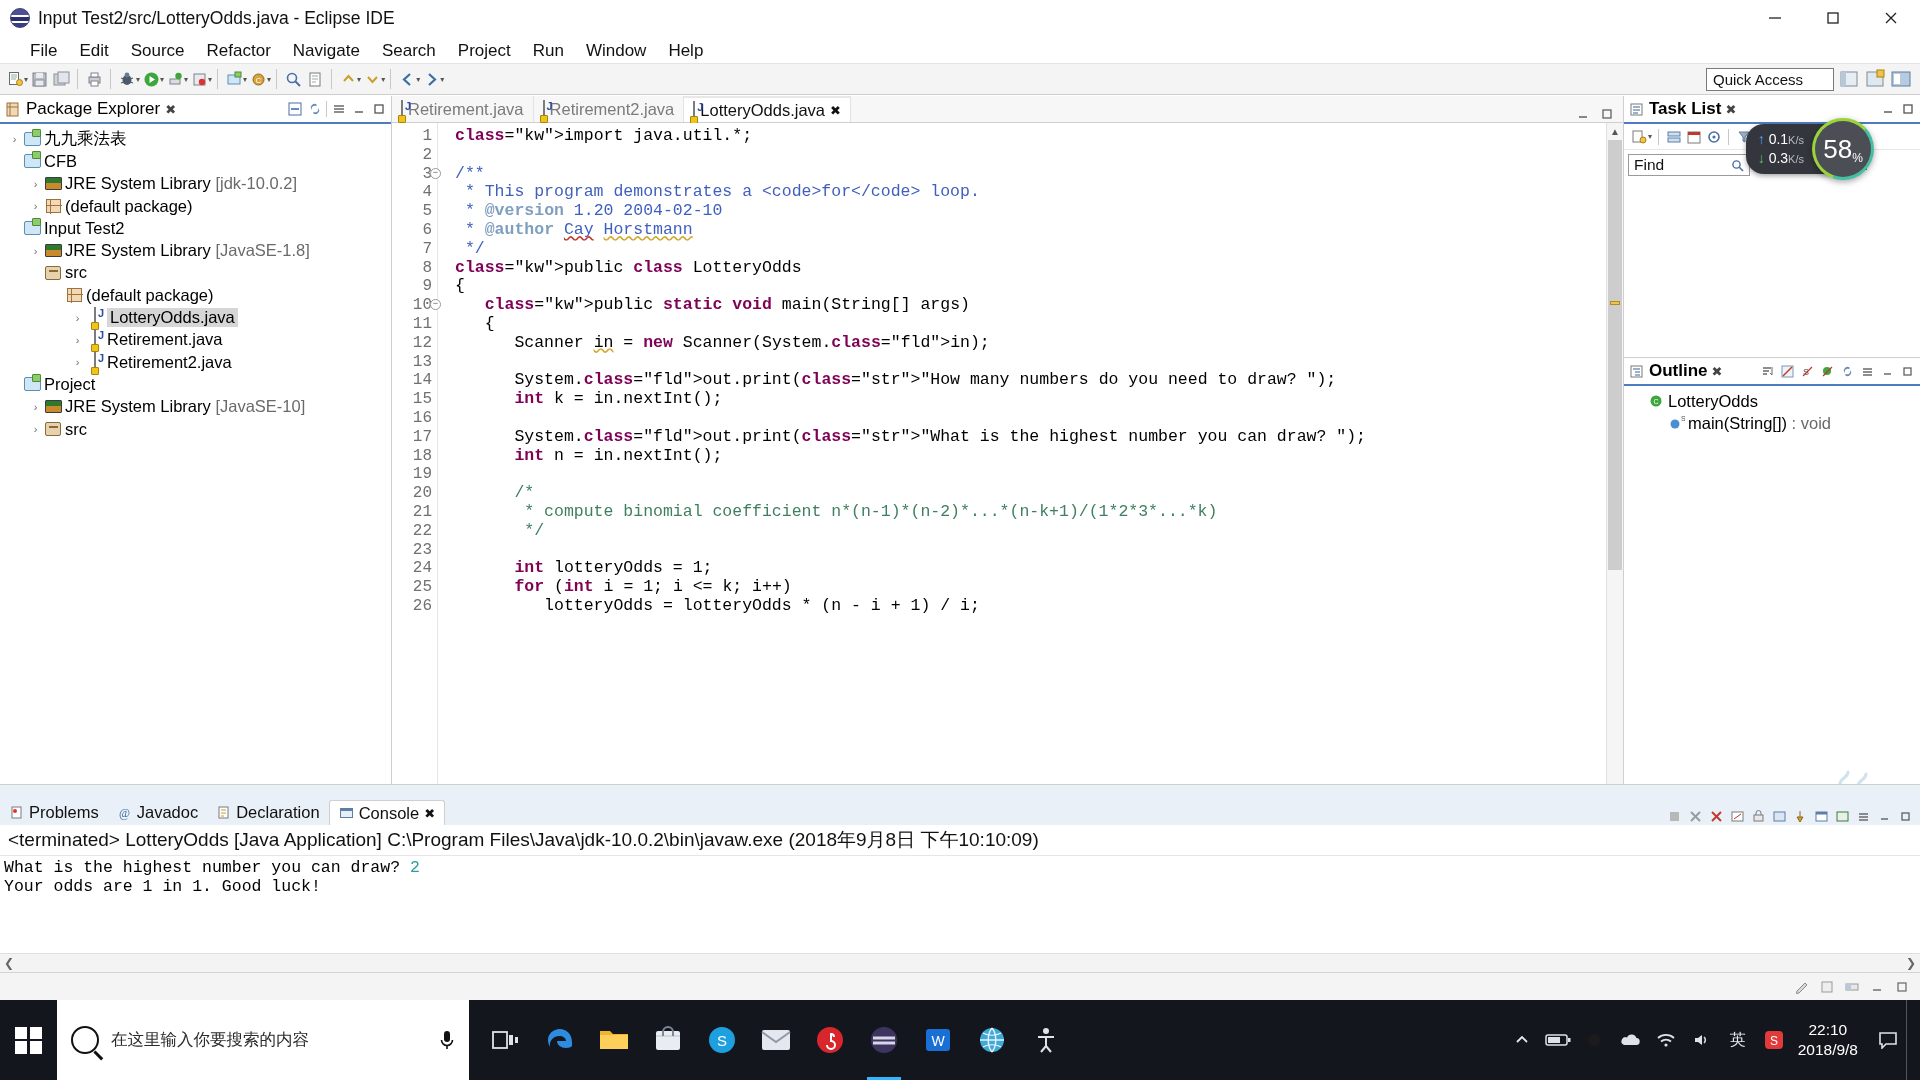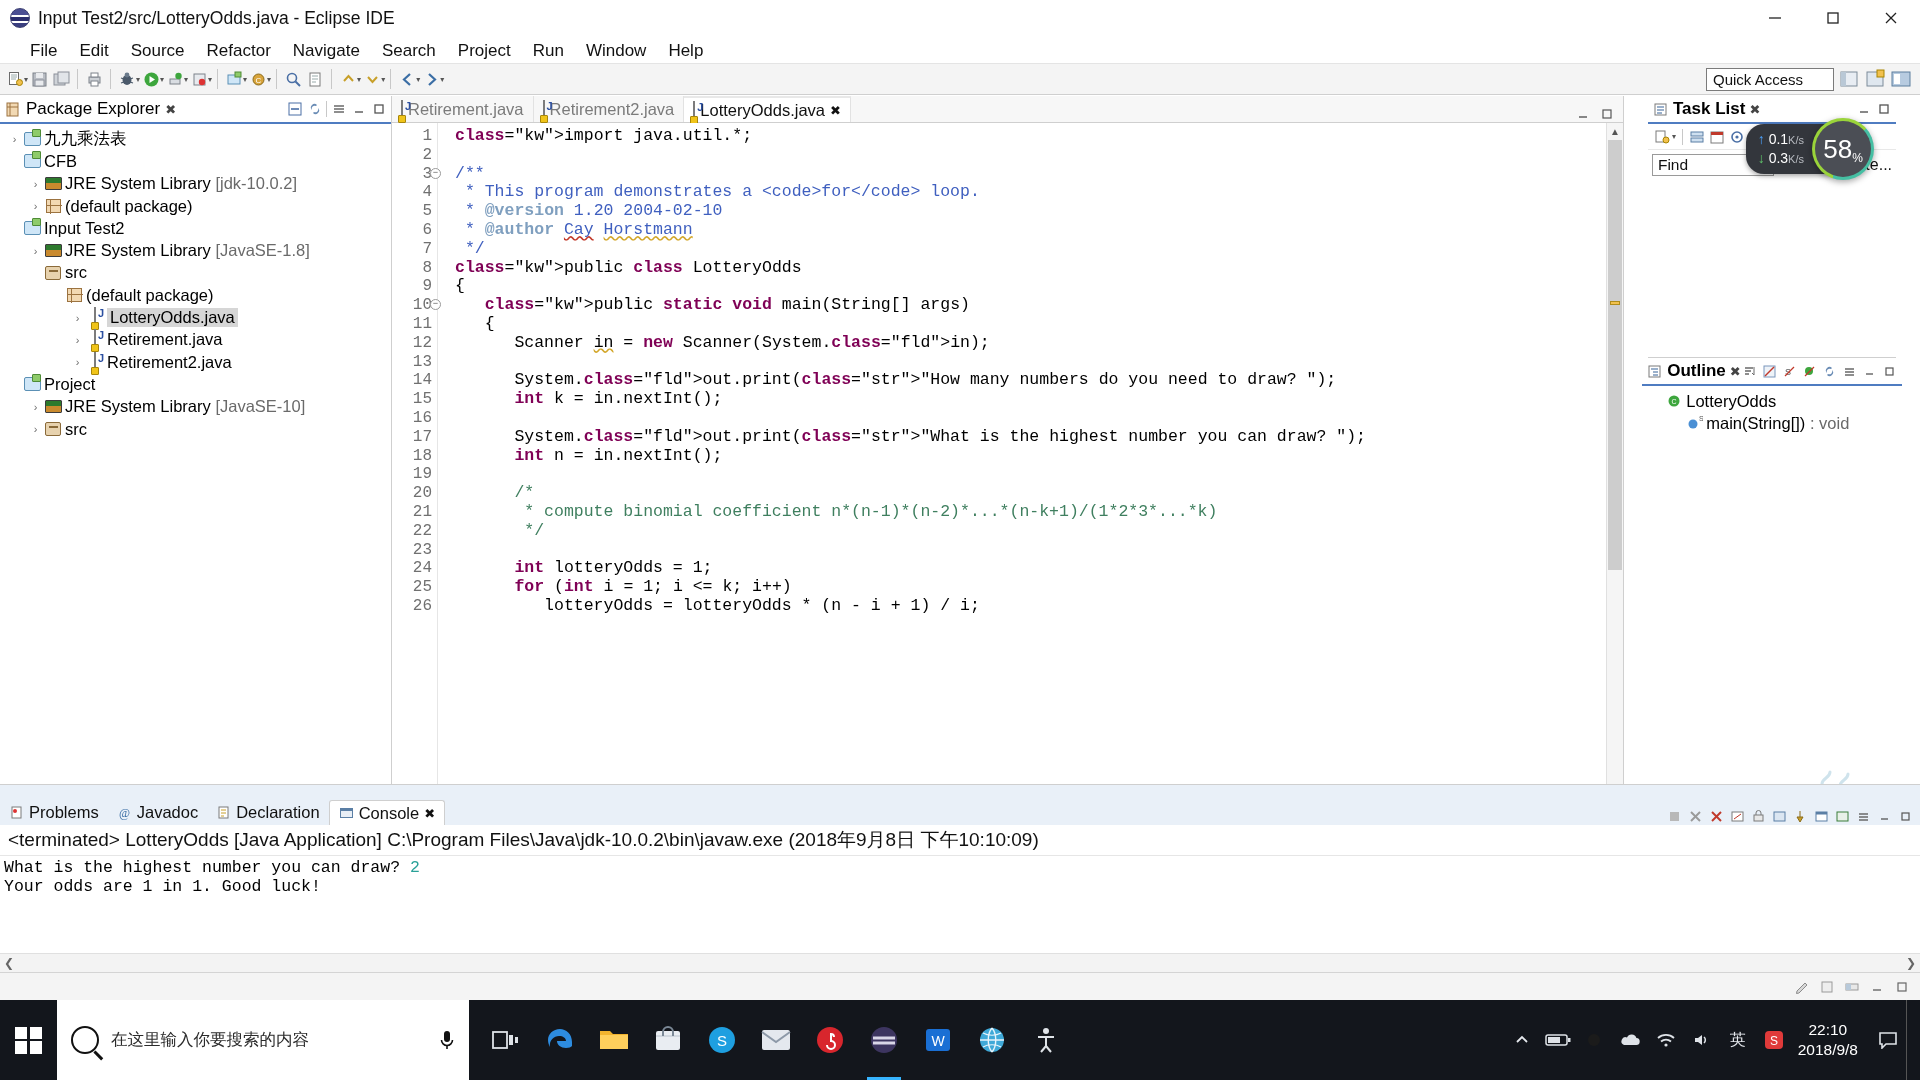--- a/index.html
+++ b/index.html
@@ -110,21 +110,21 @@
 
   .ed-scroll { position:absolute; right:0; top:0; bottom:0; width:17px; background:#f5f5f5;
                border-left:1px solid #e0e0e0; }
   .ed-scroll .sarrow { height:17px; text-align:center; font-size:10px; color:#555; line-height:17px;}
   .ed-scroll .sthumb { position:absolute; top:17px; left:1px; right:1px; height:430px; background:#cdcdcd; }
   .ed-hscroll { height:19px; background:#f3f3f3; border-top:1px solid #e0e0e0;
                 display:flex; align-items:center; justify-content:space-between; padding:0 4px;
                 font-size:12px; color:#666; }
 
   
-  .rightcol { width:296px; display:flex; flex-direction:column; background:#fff;align-items:center; }
+  .rightcol { width:296px; display:flex; flex-direction:column; background:#fff; }
   .tasklist { height:262px; border-bottom:1px solid #cfcfcf; display:flex; flex-direction:column; }
   .tl-head { display:flex; align-items:center; height:26px; padding-left:4px; }
   .tl-toolrow { height:26px; display:flex; align-items:center; gap:3px; padding-left:6px;
                 border-bottom:1px solid #e8e8e8; }
   .tl-findrow { height:30px; display:flex; align-items:center; gap:6px; padding:0 4px; }
   .tl-find { border:1px solid #9a9a9a; background:#fff; height:22px; flex:0 0 122px;
              display:flex; align-items:center; padding:0 5px; font-size:15.5px; color:#111;}
   .tl-link { font-size:16px; color:#111; display:flex; align-items:center; gap:3px; }
   .tl-body { flex:1; position:relative; }
 

